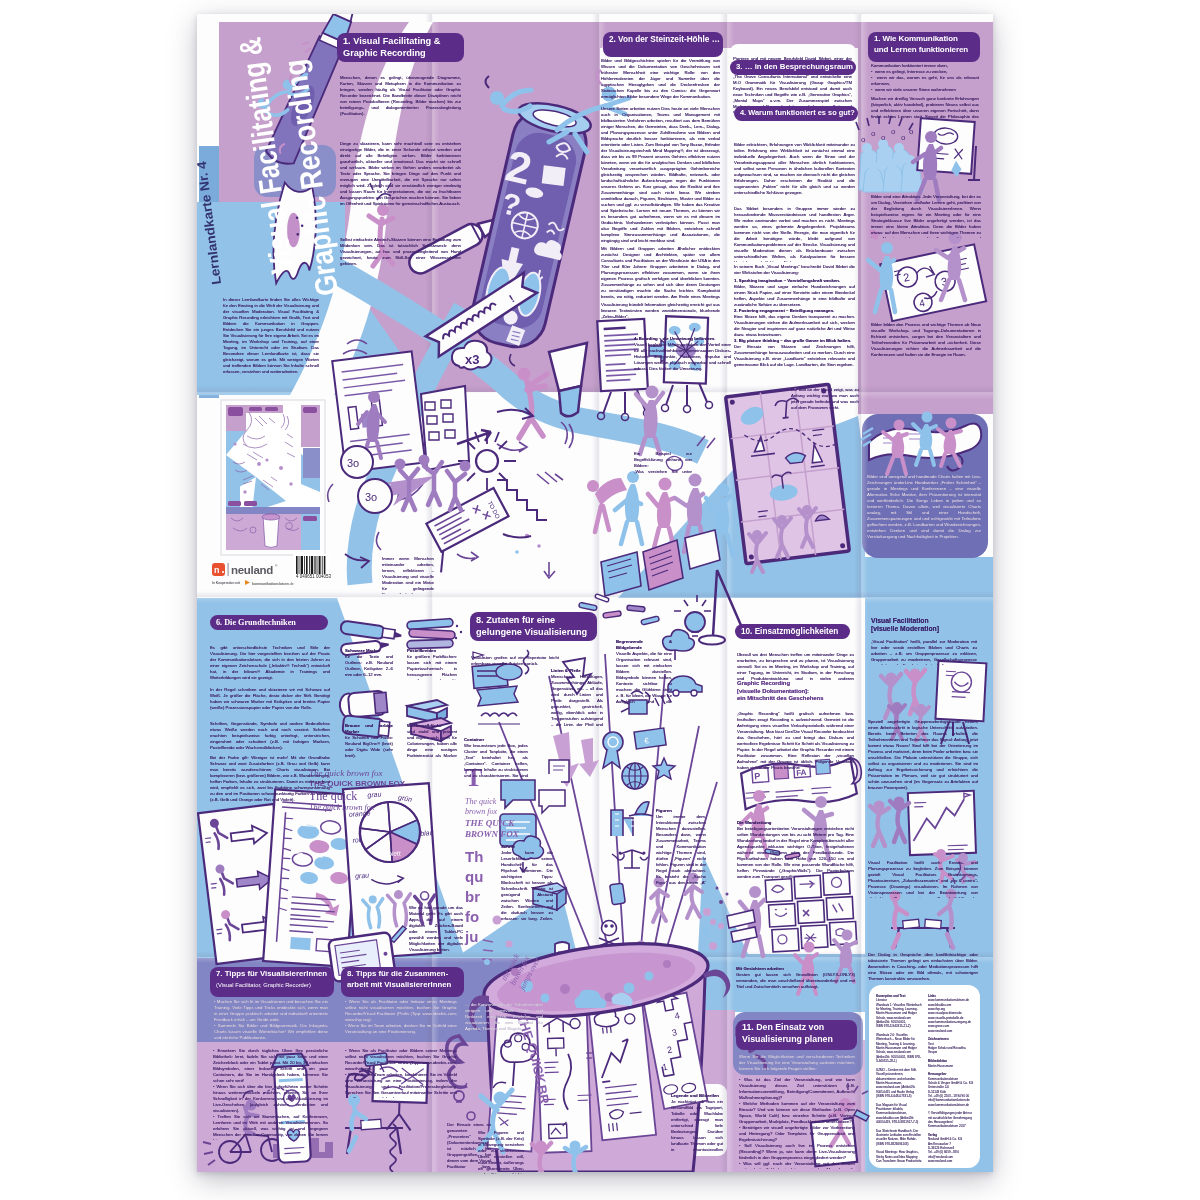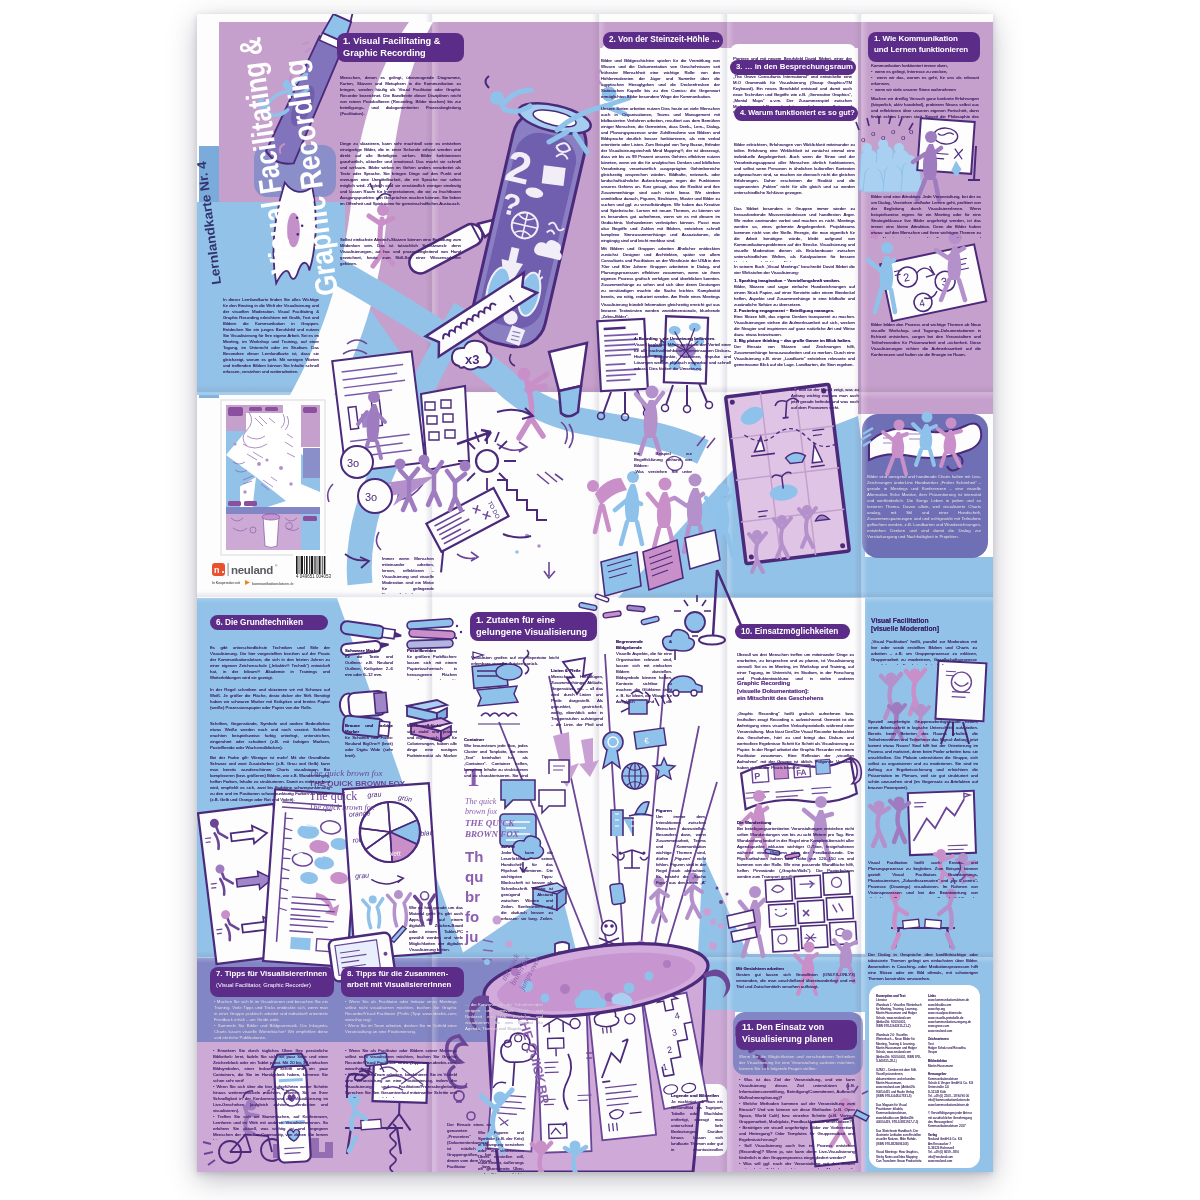--- a/index.html
+++ b/index.html
@@ -1021,31 +1021,31 @@
 </g>
 
 <text transform="translate(96,258) rotate(-98)" x="0" y="0" font-family="Liberation Sans" font-size="31" font-weight="bold" fill="#fff" textLength="238" lengthAdjust="spacingAndGlyphs">Visual Facilitating &amp;</text>
 <text transform="translate(141,280) rotate(-98)" x="0" y="0" font-family="Liberation Sans" font-size="31" font-weight="bold" fill="#fff" textLength="238" lengthAdjust="spacingAndGlyphs">Graphic Recording</text>
 
 <text transform="translate(24,270) rotate(-97)" x="0" y="0" font-family="Liberation Sans" font-size="13" font-weight="bold" fill="#33336f" textLength="124" lengthAdjust="spacingAndGlyphs">Lernlandkarte Nr. 4</text>
 </svg>
 
 <div class="hdr hdr2" style="left:140px;top:19px;width:127px;height:29px;font-size:9.2px;">1. Visual Facilitating &amp;<br>Graphic Recording</div>
 
-<div class="hdr" style="left:406px;top:18px;width:120px;height:17px;">2. Von der Steinzeit-Höhle …</div>
+<div class="hdr" style="left:406px;top:18px;width:120px;height:25px;">2. Von der Steinzeit-Höhle …</div>
 
 <div class="hdr" style="left:533px;top:18px;width:126px;height:15px;font-size:7.8px;margin-top:28px;">3. … in den Besprechungsraum</div>
 
 <div class="hdr" style="left:537px;top:92px;width:124px;height:15px;font-size:7.4px;">4. Warum funktioniert es so gut?</div>
 
 <div class="hdr hdr2" style="left:671px;top:18px;width:112px;height:30px;font-size:8px;letter-spacing:-0.1px;">1. Wie Kommunikation und Lernen funktionieren</div>
 
-<div class="hdr" style="left:13px;top:601px;width:118px;height:15px;">6. Die Grundtechniken</div>
-
-<div class="hdr hdr2" style="left:273px;top:598px;width:127px;height:29px;font-size:9.2px;">1. Zutaten für eine gelungene Visualisierung</div>
+<div class="hdr" style="left:13px;top:601px;width:118px;height:15px;font-family:Liberation Serif, serif;">6. Die Grundtechniken</div>
+
+<div class="hdr hdr2" style="left:273px;top:598px;width:127px;height:29px;font-size:9.2px;">8. Zutaten für eine gelungene Visualisierung</div>
 
 <div class="hdr" style="left:538px;top:610px;width:115px;height:15px;">10. Einsatzmöglichkeiten</div>
 
 <div class="hdr hdr2" style="left:13px;top:953px;width:124px;height:30px;font-size:7.8px;">7. Tipps für VisualisiererInnen<br><span style="font-weight:normal;font-size:5.8px;">(Visual Facilitator, Graphic Recorder)</span></div>
 
 <div class="hdr hdr2" style="left:144px;top:953px;width:123px;height:30px;font-size:7.8px;">8. Tipps für die Zusammen-<br>arbeit mit VisualisiererInnen</div>
 
 <div class="hdr hdr2" style="left:539px;top:1006px;width:121px;height:30px;font-size:8.8px;">11. Den Einsatz von<br>Visualisierung planen</div>
 
 <div class="t" style="left:26px;top:283px;width:96px;height:86px;">In dieser Lernlandkarte finden Sie alles Wichtige für den Einstieg in die Welt der Visualisierung und der visuellen Moderation. Visual Facilitating &amp; Graphic Recording erleichtern mit Grafik, Text und Bildern die Kommunikation in Gruppen. Entdecken Sie ein junges Berufsbild und nutzen Sie Visualisierung für Ihre eigene Arbeit. Sei es im Meeting, im Workshop und Training, auf einer Tagung, im Unterricht oder im Studium. Das Besondere dieser Lernlandkarte ist, dass sie gleichzeigt, worum es geht. Mit wenigen Worten und treffenden Bildern können Sie Inhalte schnell erfassen, verstehen und weiterarbeiten.</div>

